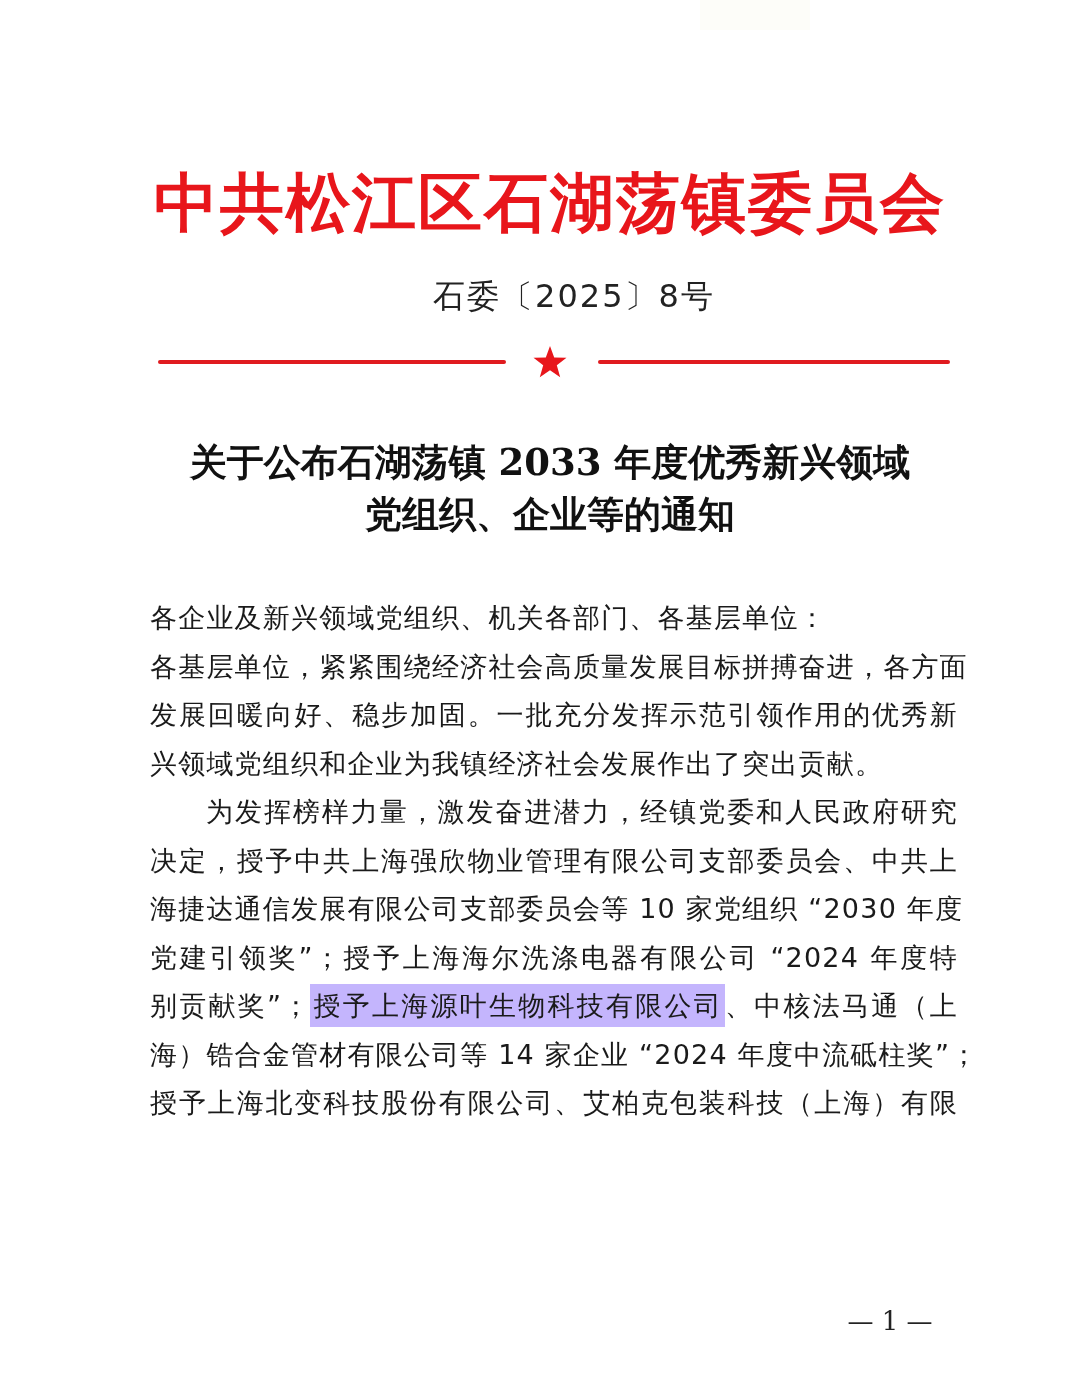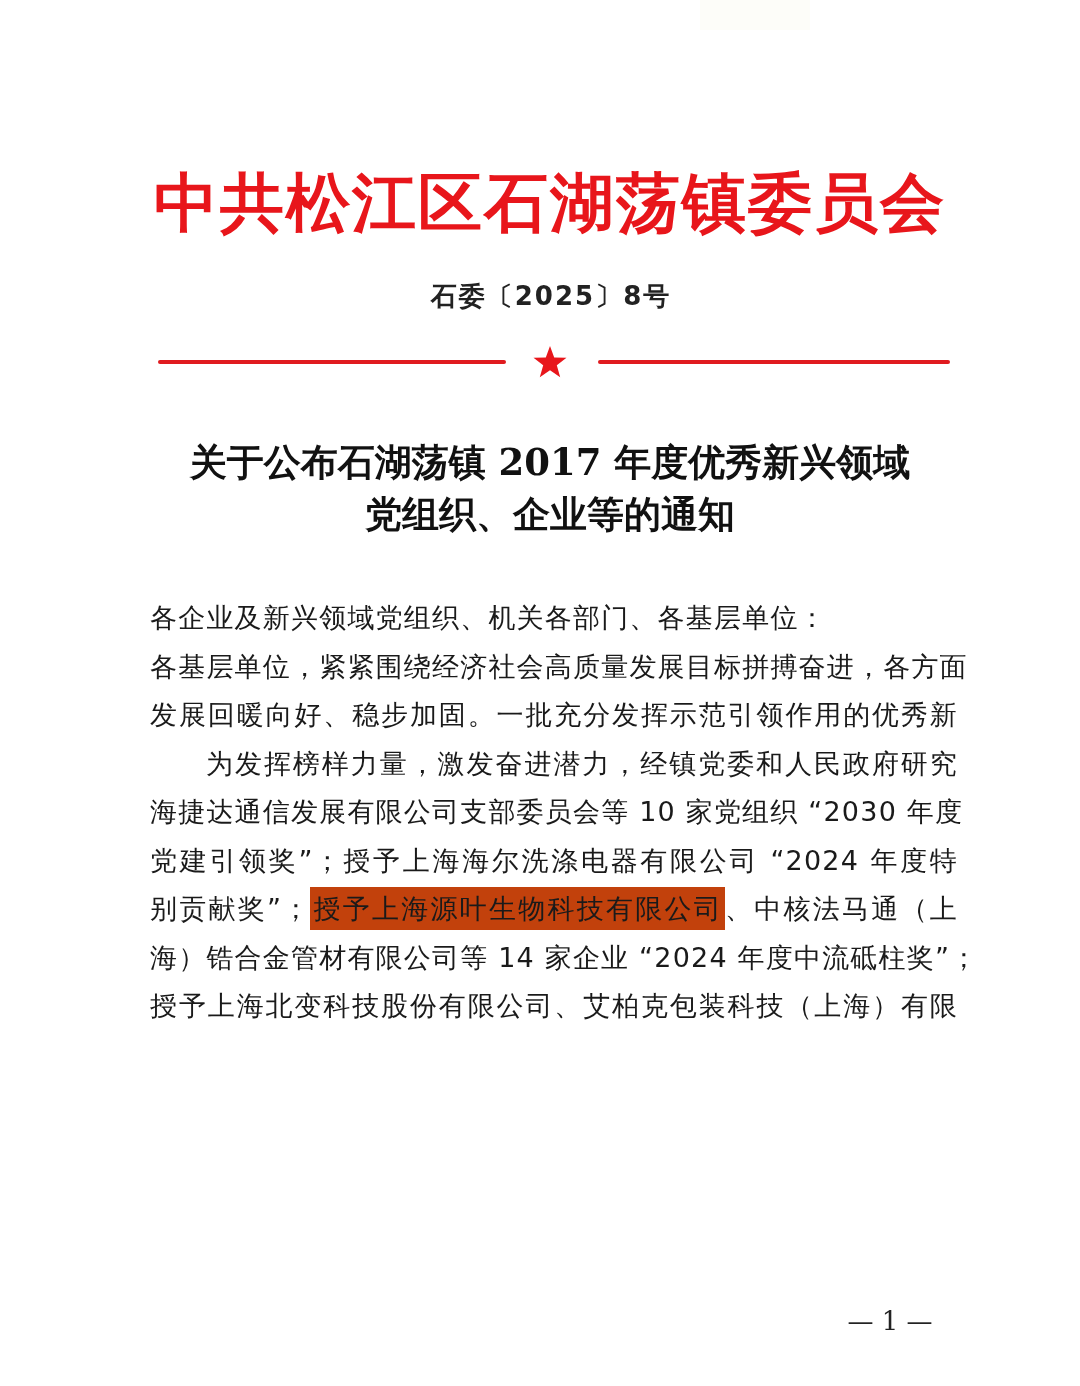--- a/index.html
+++ b/index.html
@@ -31,30 +31,29 @@
       font-family: "DejaVu Serif", serif;
       font-weight: bold;
       font-size: 64px;
       letter-spacing: 2px;
       color: #e8161b;
       line-height: 90px;
       white-space: nowrap;
     }
     .doc-number {
       position: absolute;
-      left: 401px;
+      left: 424px;
       top: 276px;
       width: 300px;
       text-align: center;
       font-family: "DejaVu Sans", sans-serif;
-      font-size: 26px;
+      font-size: 32px;
       letter-spacing: 2px;
       color: #222;
       line-height: 40px;
-      font-weight: bold;
     }
     .divider {
       position: absolute;
       top: 360px;
       height: 4px;
       background: #e01b1f;
       border-radius: 2px;
     }
     .divider.left { left: 158px; width: 348px; }
     .divider.right { left: 598px; width: 352px; }
@@ -91,21 +90,21 @@
     }
     .line {
       white-space: nowrap;
       height: 48.5px;
       text-align: justify;
       text-align-last: justify;
     }
     .line.last { text-align-last: left; }
     .line.indent { padding-left: 56px; }
     .highlight {
-      background: #c2410c;
+      background: #c4b5fd;
       padding: 6px 2px;
     }
     .page-number {
       position: absolute;
       left: 840px;
       top: 1306px;
       width: 100px;
       font-family: "DejaVu Serif", serif;
       font-size: 26px;
       color: #222;
@@ -131,29 +130,31 @@
 
   <div class="doc-number">石委〔2025〕8号</div>
 
   <div class="divider left"></div>
   <svg class="star" viewBox="0 0 36 36">
     <polygon points="18,2 22.2,13.5 34.5,13.8 24.8,21.3 28.2,33.2 18,26.2 7.8,33.2 11.2,21.3 1.5,13.8 13.8,13.5" fill="#e8161b"></polygon>
   </svg>
   <div class="divider right"></div>
 
   <div class="doc-title">
-    <div>关于公布石湖荡镇 2017 年度优秀新兴领域</div>
+    <div>关于公布石湖荡镇 2033 年度优秀新兴领域</div>
     <div>党组织、企业等的通知</div>
   </div>
 
   <div class="body-text">
     <div class="line last">各企业及新兴领域党组织、机关各部门、各基层单位：</div>
     <div class="line">各基层单位，紧紧围绕经济社会高质量发展目标拼搏奋进，各方面</div>
     <div class="line">发展回暖向好、稳步加固。一批充分发挥示范引领作用的优秀新</div>
+    <div class="line last">兴领域党组织和企业为我镇经济社会发展作出了突出贡献。</div>
     <div class="line indent">为发挥榜样力量，激发奋进潜力，经镇党委和人民政府研究</div>
+    <div class="line">决定，授予中共上海强欣物业管理有限公司支部委员会、中共上</div>
     <div class="line">海捷达通信发展有限公司支部委员会等 10 家党组织 “2030 年度</div>
     <div class="line">党建引领奖”；授予上海海尔洗涤电器有限公司 “2024 年度特</div>
     <div class="line">
       <span>别贡献奖”；</span><span class="highlight">授予上海源叶生物科技有限公司</span><span>、中核法马通（上</span>
     </div>
     <div class="line">海）锆合金管材有限公司等 14 家企业 “2024 年度中流砥柱奖”；</div>
     <div class="line">授予上海北变科技股份有限公司、艾柏克包装科技（上海）有限</div>
   </div>
 
   <div class="page-number">— 1 —</div>

